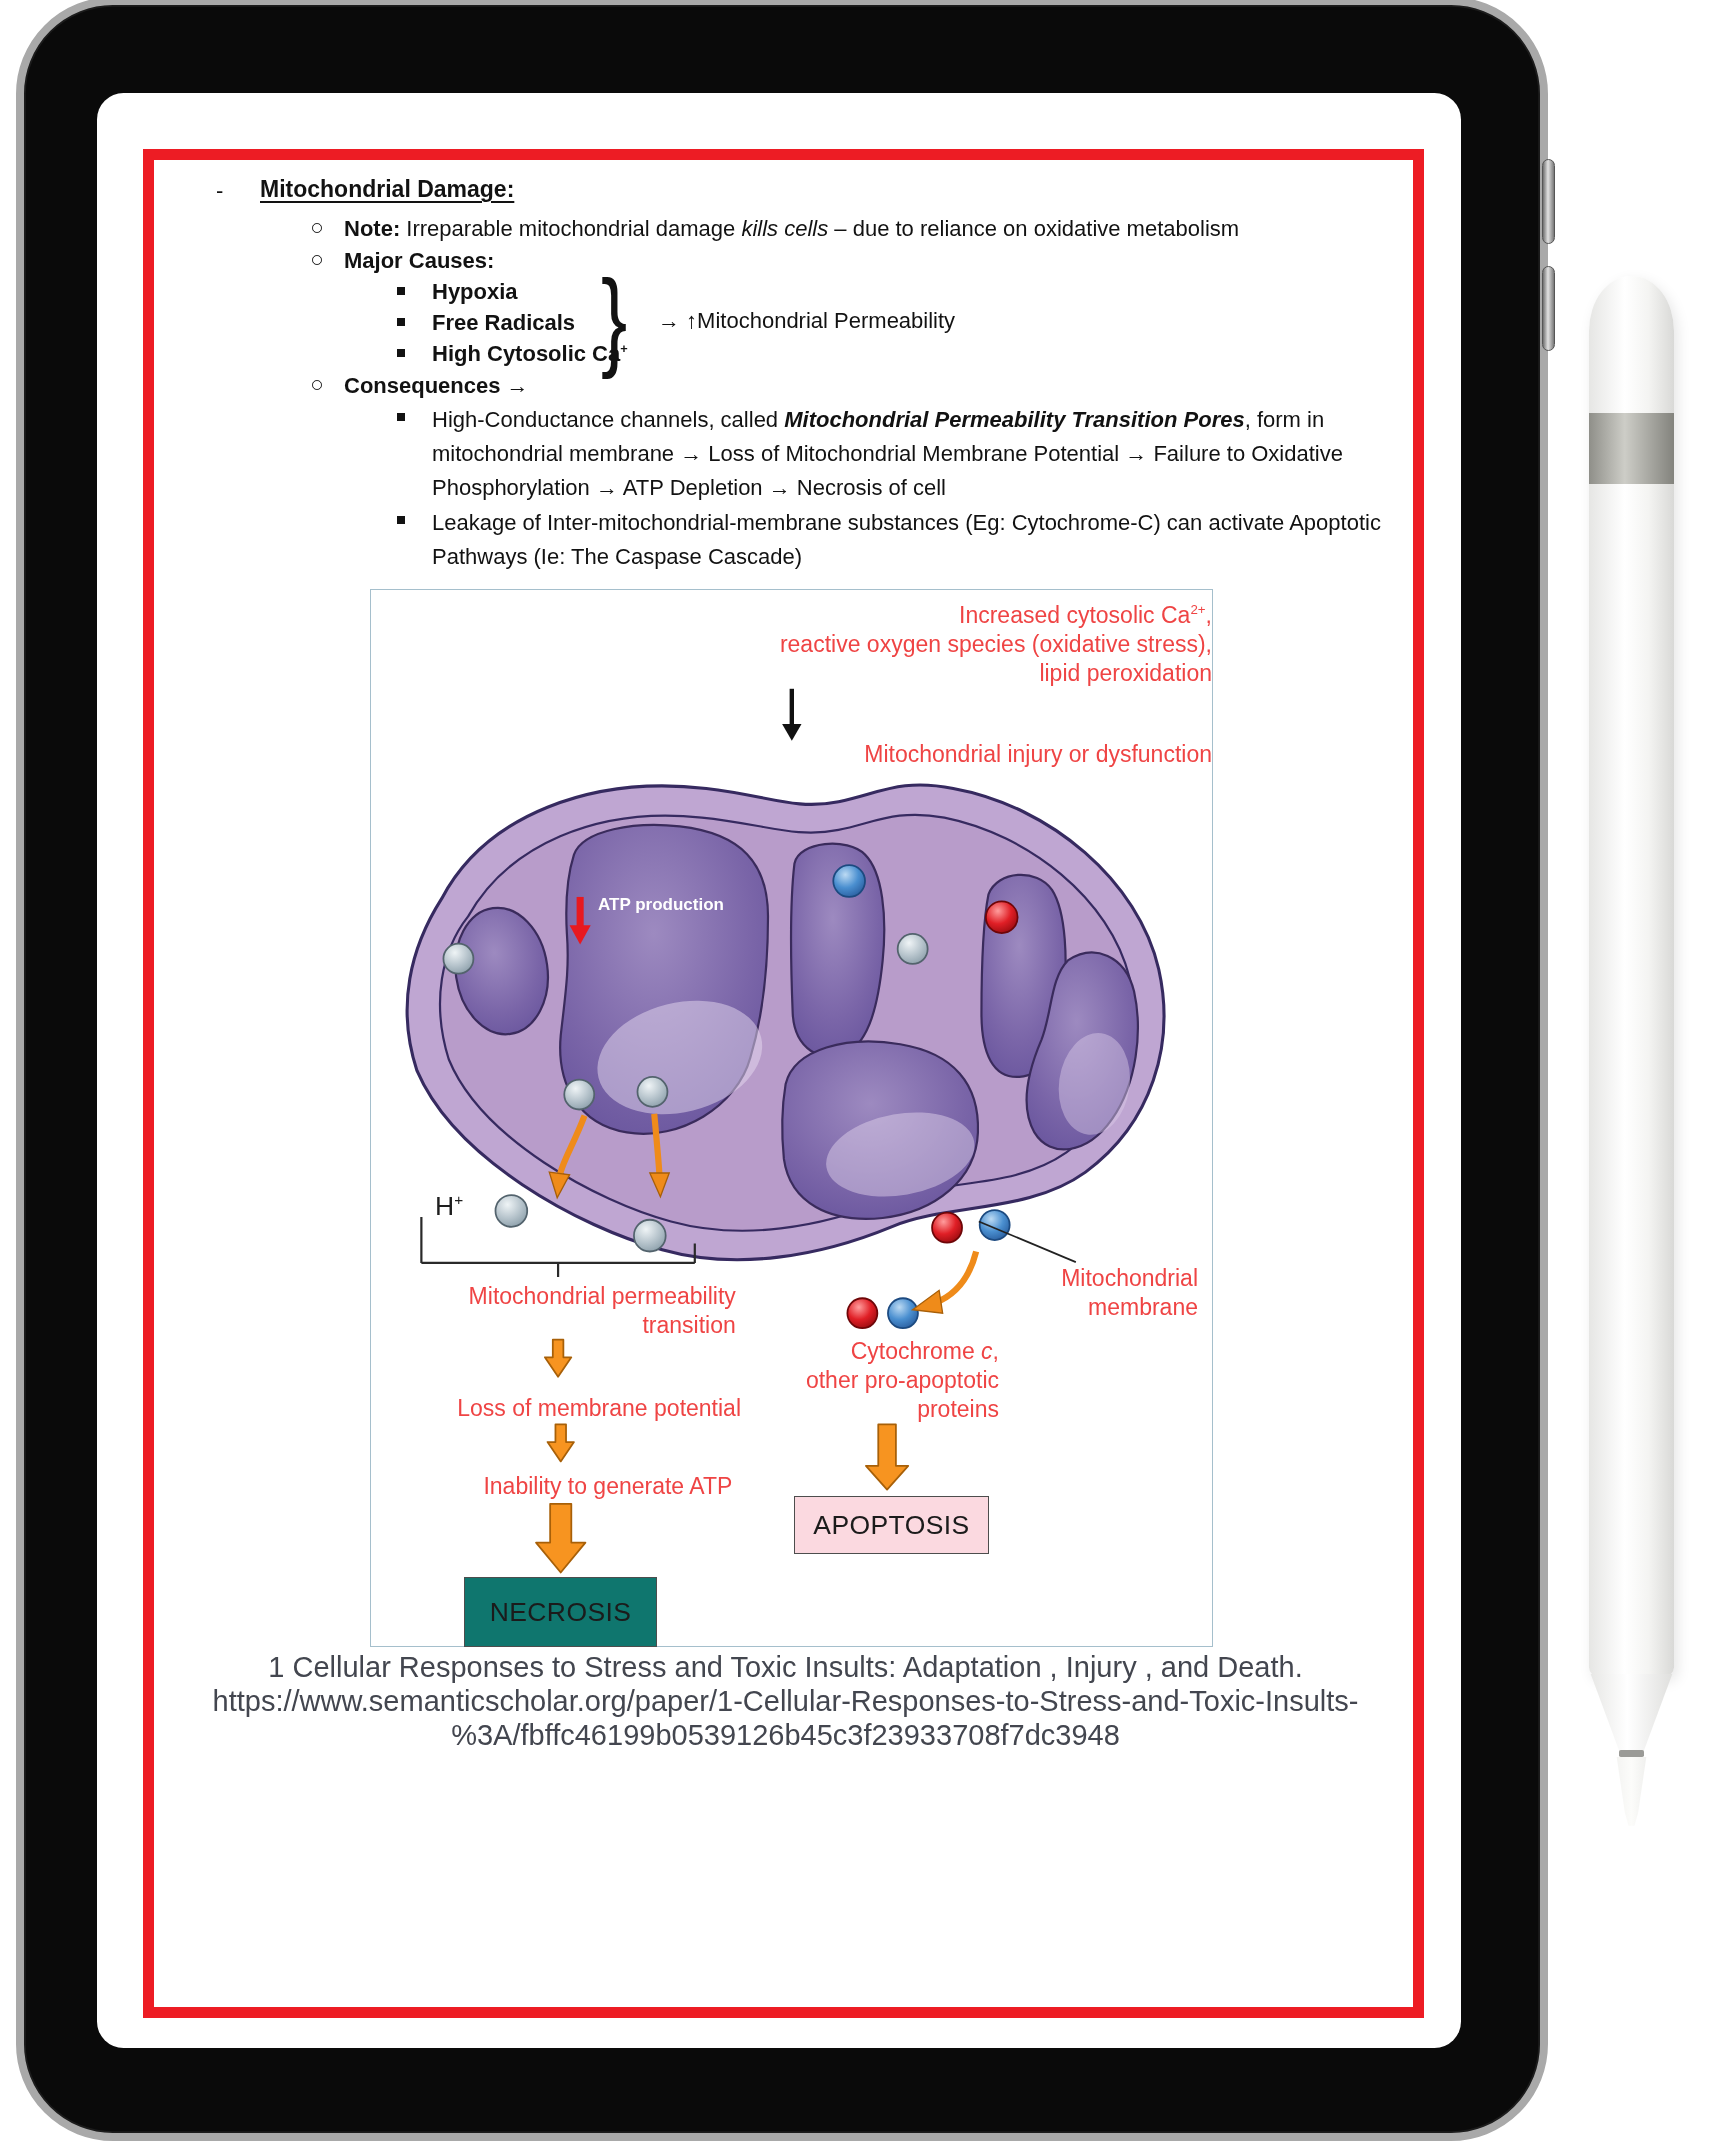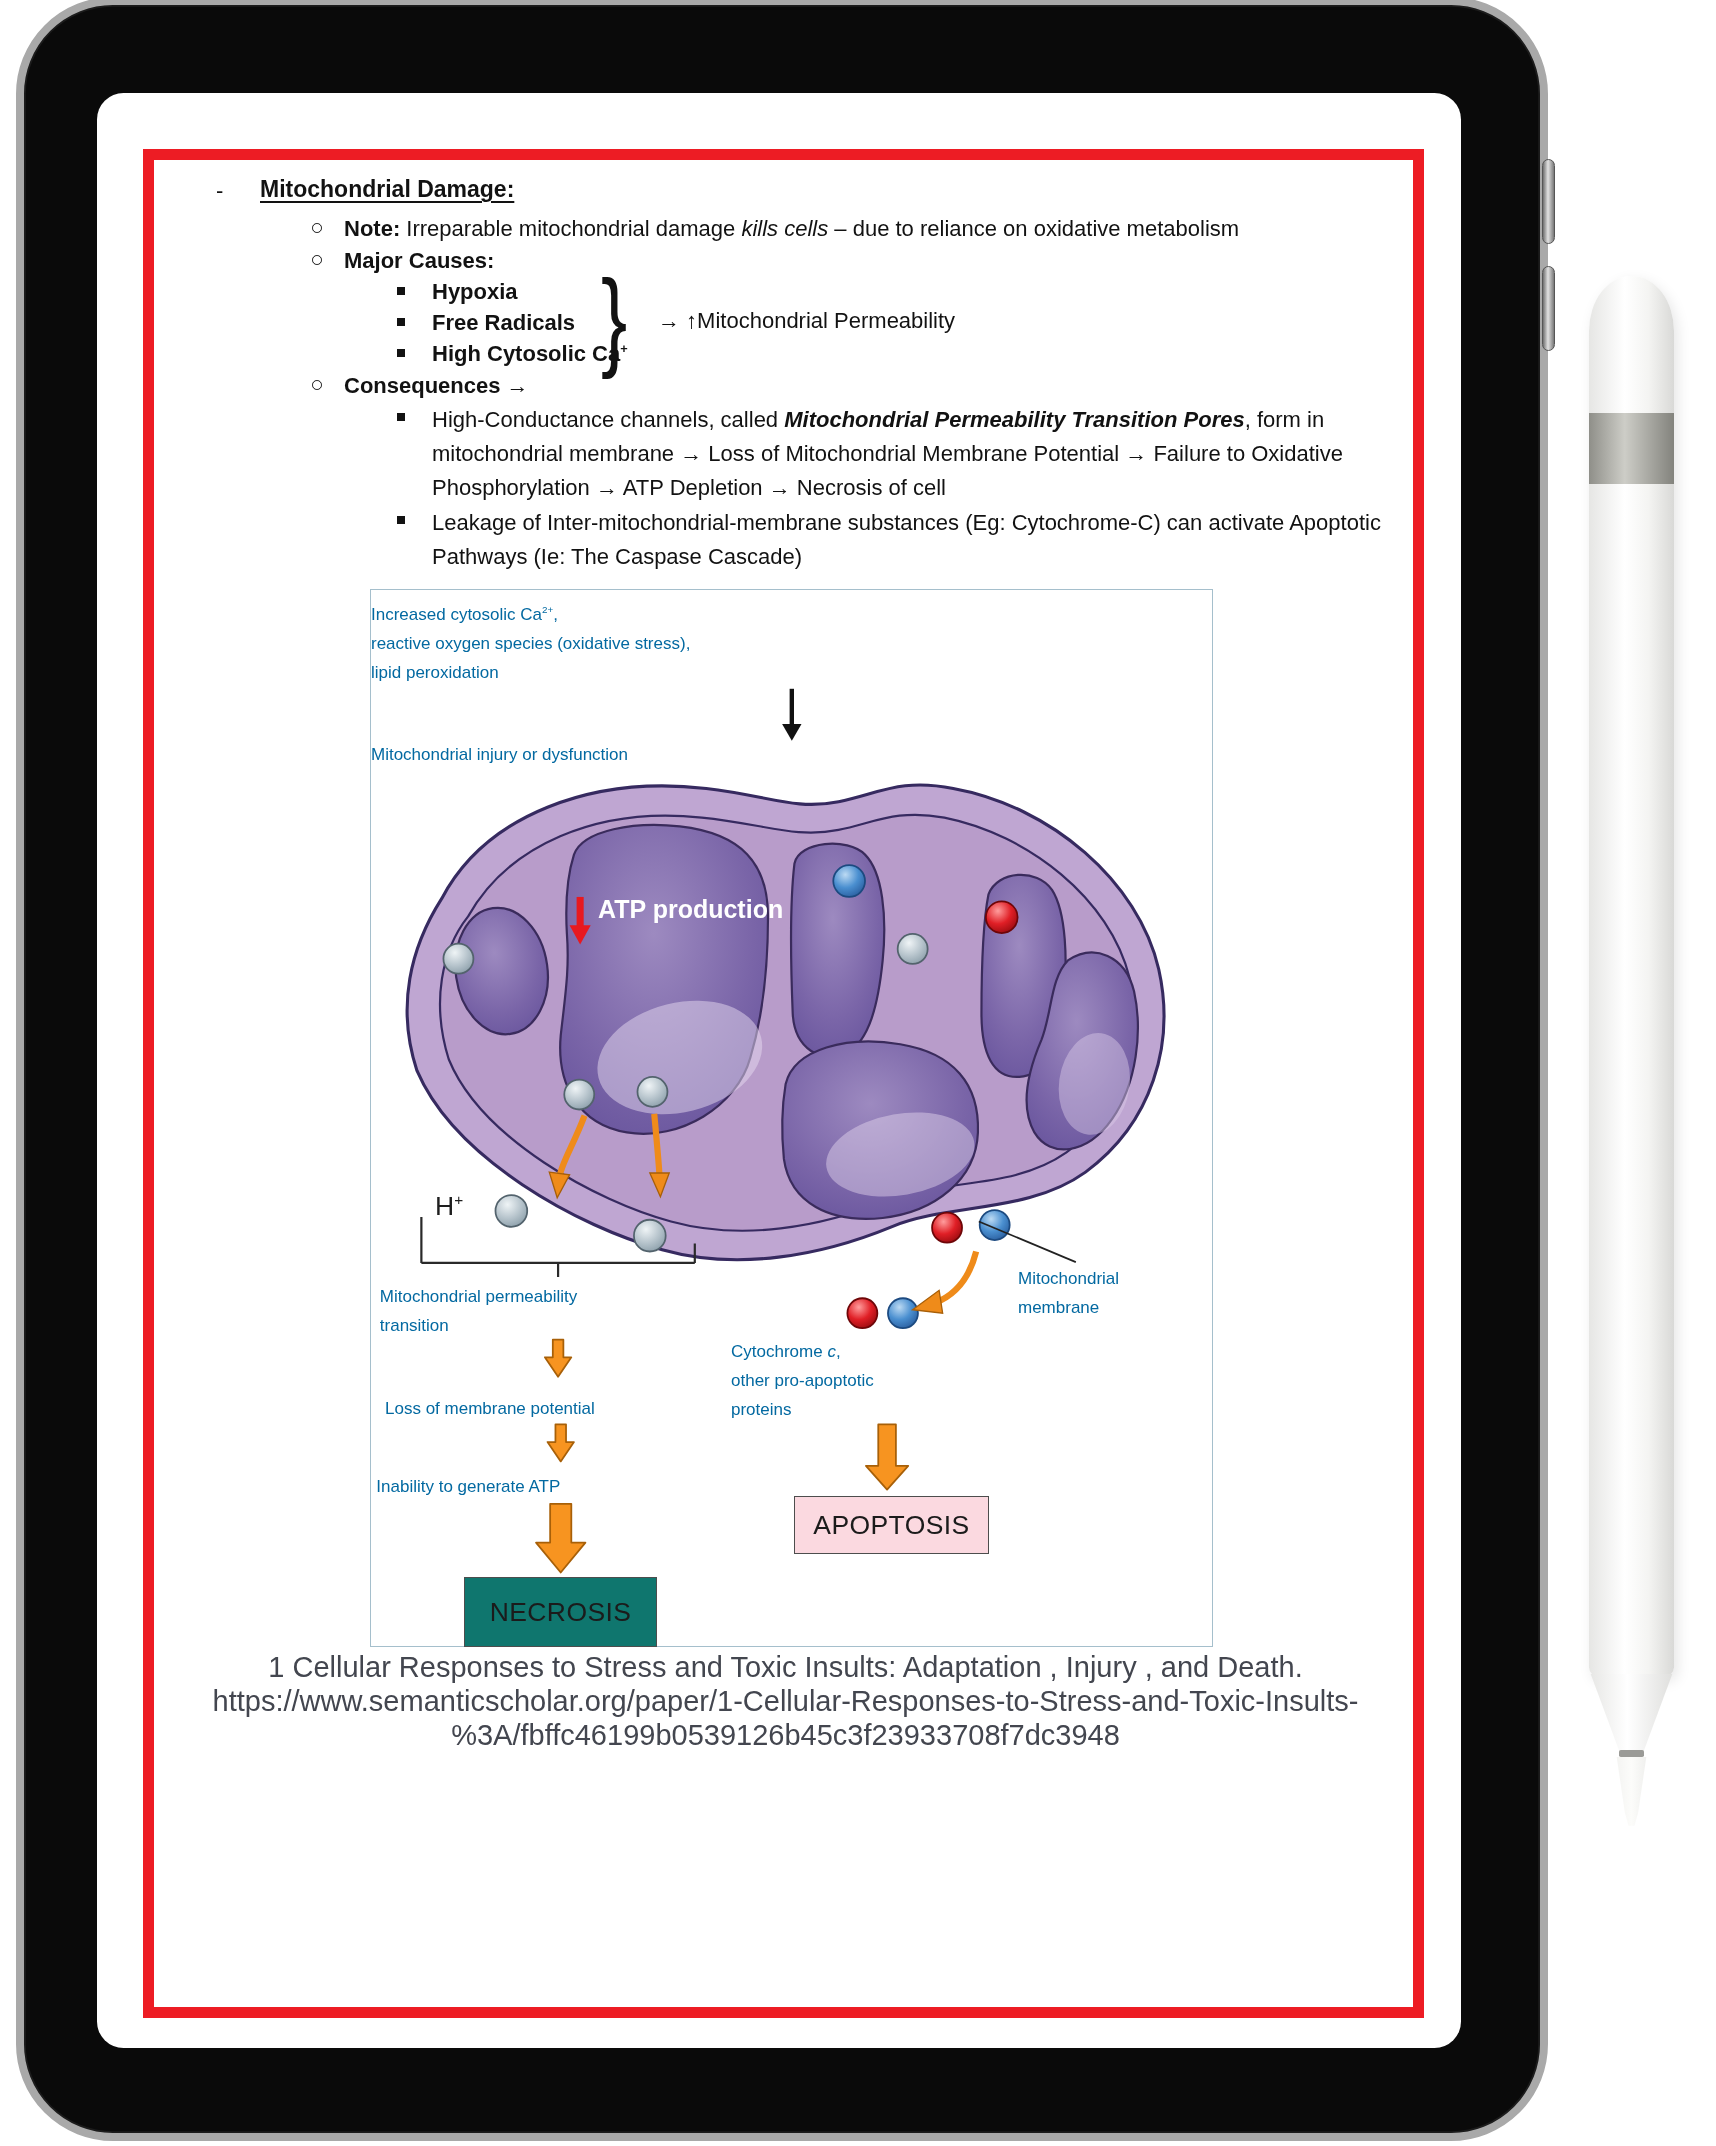--- a/index.html
+++ b/index.html
@@ -86,30 +86,30 @@
     font-size:109px; font-weight:normal; color:#121212;
     transform:scaleX(0.72); transform-origin:left top; line-height:1;
   }
   .sup { font-size:0.58em; vertical-align:super; }
   
   .figure {
     position:absolute; left:273px; top:496px; width:843px; height:1058px;
     border:1.8px solid #a5bfcc; box-sizing:border-box; background:#ffffff;
   }
   .figure svg { position:absolute; left:0; top:0; }
-  .fl { position:absolute; font-size:17px; color:#0369a1; text-align:left; line-height:29px; }
+  .fl { position:absolute; font-size:23px; color:#ef4444; text-align:right; line-height:29px; }
   .fig-box {
     position:absolute; display:flex; align-items:center; justify-content:center;
     border:1.8px solid #4d4d4d; font-weight:normal; font-size:26.5px; color:#1b1b1b;
     box-sizing:border-box; letter-spacing:0.4px;
   }
   .necrosis { left:93px; top:987px; width:193px; height:70px; background:#0f766e; }
   .apoptosis { left:423px; top:906px; width:195px; height:58px; background:#fbd9e0; }
   .atp-label {
-    position:absolute; left:227px; top:305px; font-size:25px; font-weight:bold; color:#ffffff;
+    position:absolute; left:227px; top:305px; font-size:17px; font-weight:bold; color:#ffffff;
   }
   .h-label { position:absolute; left:64px; top:601px; font-size:26.5px; color:#1e1e1e; }
   
   .citation {
     position:absolute; left:115px; top:1557px; width:1147px;
     text-align:center; font-size:29px; line-height:34px; color:#43464f;
   }
 </style>
 </head>
 <body>

